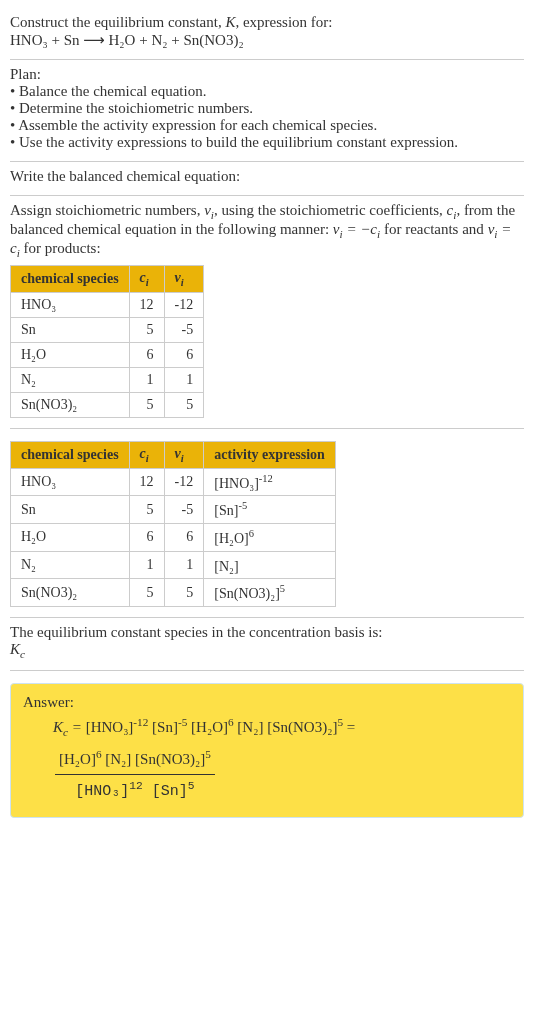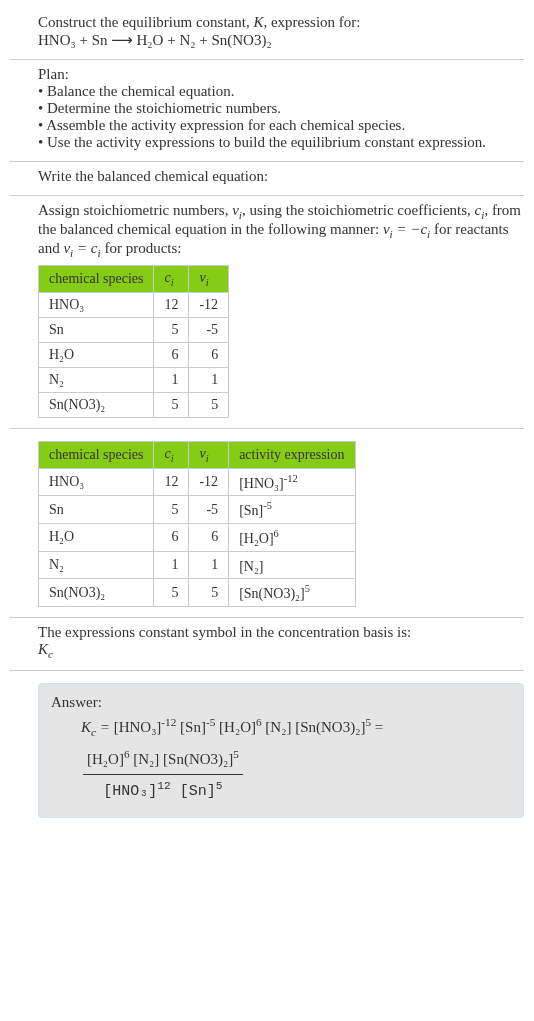--- a/index.html
+++ b/index.html
@@ -7,45 +7,44 @@
     font-size: 15px;
     color: #333;
     margin: 0;
     padding: 8px 10px;
     width: 534px;
     box-sizing: border-box;
     background: #fff;
   }
   .section {
     padding: 6px 0 10px 0;
-    margin-left: 28px;
   }
   hr.sep {
     border: none;
     border-top: 1px solid #ccc;
     margin: 0;
   }
   .ital { font-style: italic; }
   sub { font-size: 0.75em; vertical-align: sub; }
   sup { font-size: 0.75em; vertical-align: super; }
   table.data {
     border-collapse: collapse;
     margin-top: 6px;
     font-size: 14px;
   }
   table.data th, table.data td {
     border: 1px solid #ccc;
     padding: 4px 10px;
     text-align: left;
     font-weight: normal;
   }
-  table.data th { background: #84cc16; }
+  table.data th { background: #eab308; font-weight: bold; }
   table.data td.num { text-align: right; }
   .answer-box {
-    background: #e5e5e5;
+    background: #fde047;
     border: 1px solid #cde3f1;
     border-radius: 4px;
     padding: 10px 12px;
     margin-top: 6px;
   }
   .frac {
     display: inline-block;
     vertical-align: middle;
     text-align: center;
     margin: 0 2px;
@@ -166,21 +165,21 @@
           <td class="num">5</td>
           <td class="num">5</td>
           <td><span>[Sn(NO3)₂]</span><sup>5</sup></td>
         </tr>
   </tbody>
     </table>
 </div>
 <hr class="sep">
 
 <div class="section">
-  <div>The expressions constant symbol in the concentration basis is:</div>
+  <div>The equilibrium constant species in the concentration basis is:</div>
   <div class="ital">K<sub>c</sub></div>
 </div>
 <hr class="sep">
 
 <div class="section">
   <div class="answer-box">
     <div>Answer:</div>
     <div class="eqline" style="padding-left:30px;">
       <span class="ital">K<sub>c</sub> = </span>
       <span><span>[HNO₃]</span><sup>-12</sup></span>

